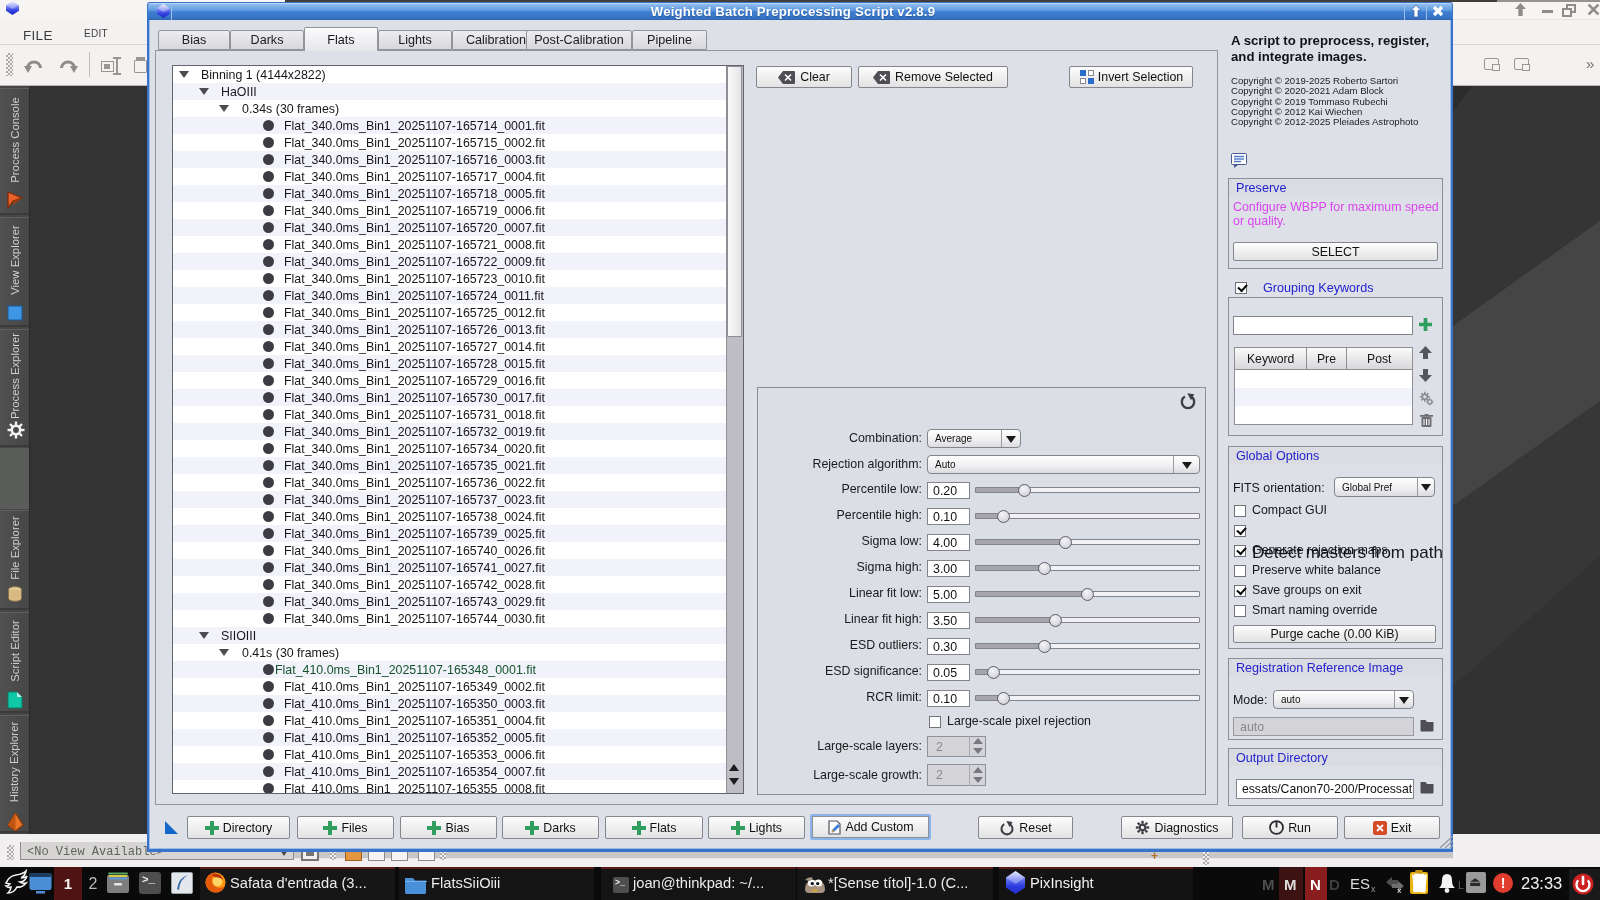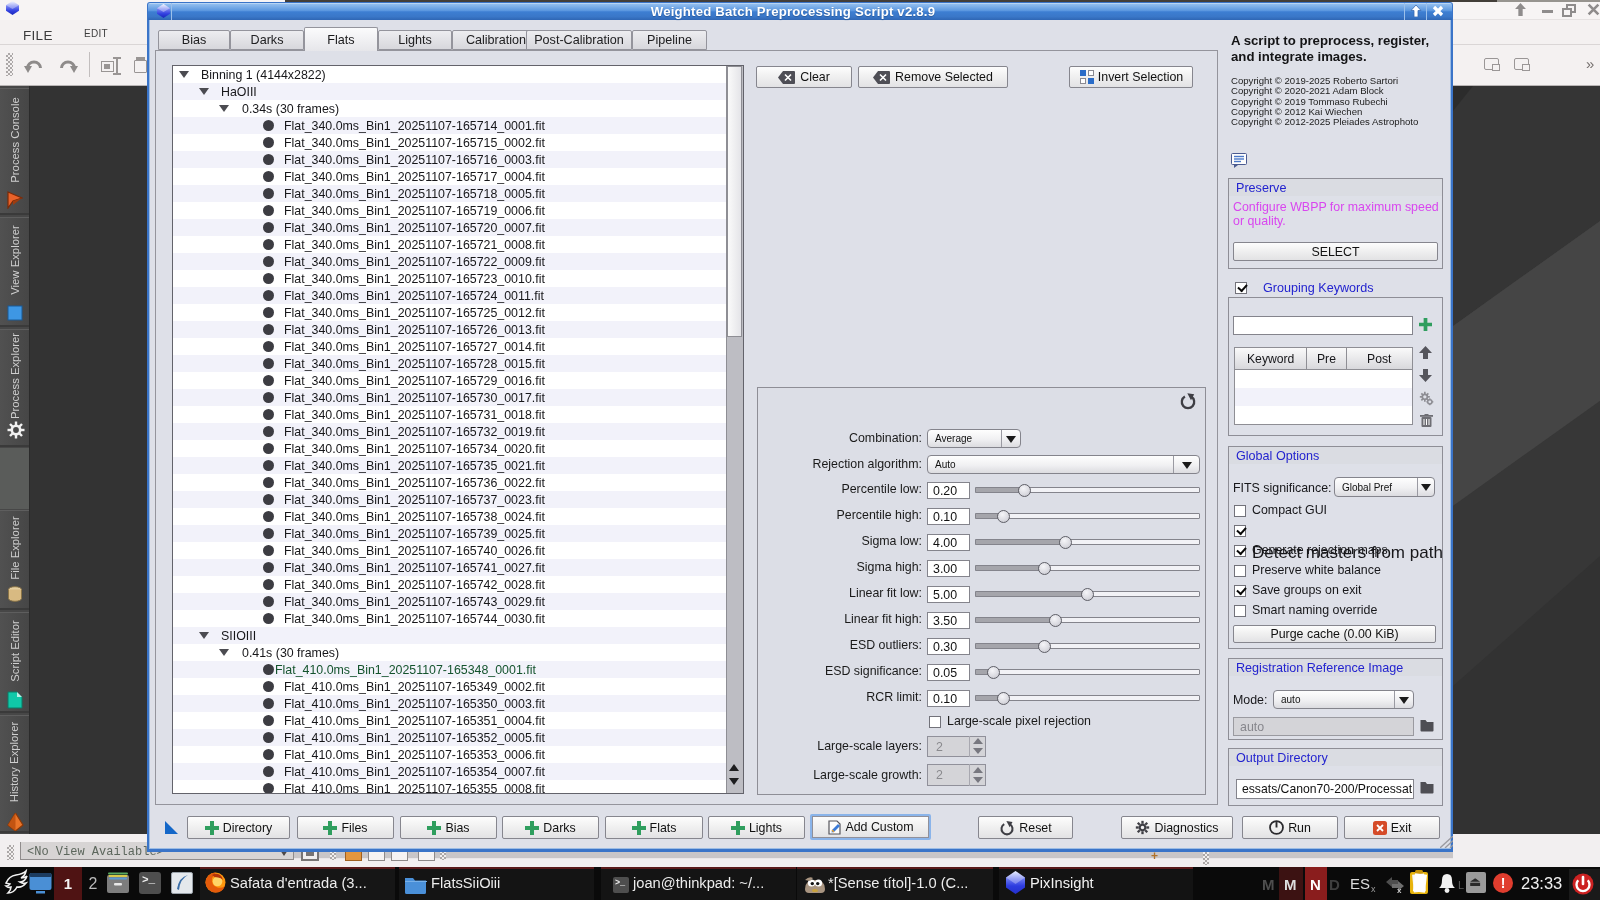--- a/index.html
+++ b/index.html
@@ -654,21 +654,21 @@
  <g stroke="#fff" stroke-width="1">
       <line x1="4" y1="5" x2="4" y2="11"></line>
       <line x1="6.5" y1="5" x2="6.5" y2="11"></line>
       <line x1="9" y1="5" x2="9" y2="11"></line>
     </g>
 </svg>
 
 <div class="sect" style="left:1228px;top:446px;width:215px;height:203px;">
  <div class="hd" style="height:17px;background:#dadce2;border-bottom:none;">Global Options</div>
 </div>
-<div class="abs" style="left:1233px;top:481px;font-size:12.4px;color:#17171a;">FITS significance:</div>
+<div class="abs" style="left:1233px;top:481px;font-size:12.4px;color:#17171a;">FITS orientation:</div>
 <div class="combo" style="left:1334px;top:477px;width:101px;height:20px;padding-left:7px;">Global Pref<span class="arr" style="width:17px;"></span></div>
 
 <div class="cb" style="left:1234px;top:505px;"></div>
 <div class="abs" style="left:1252px;top:503px;font-size:12.4px;color:#17171a;">Compact GUI</div>
 <div class="cb on" style="left:1234px;top:525px;"></div>
 <div class="abs" style="left:1252px;top:523px;font-size:17px;color:#17171a;margin-top:20px;">Detect masters from path</div>
 <div class="cb on" style="left:1234px;top:545px;"></div>
 <div class="abs" style="left:1252px;top:543px;font-size:12.4px;color:#17171a;">Generate rejection maps</div>
 <div class="cb" style="left:1234px;top:565px;"></div>
 <div class="abs" style="left:1252px;top:563px;font-size:12.4px;color:#17171a;">Preserve white balance</div>

